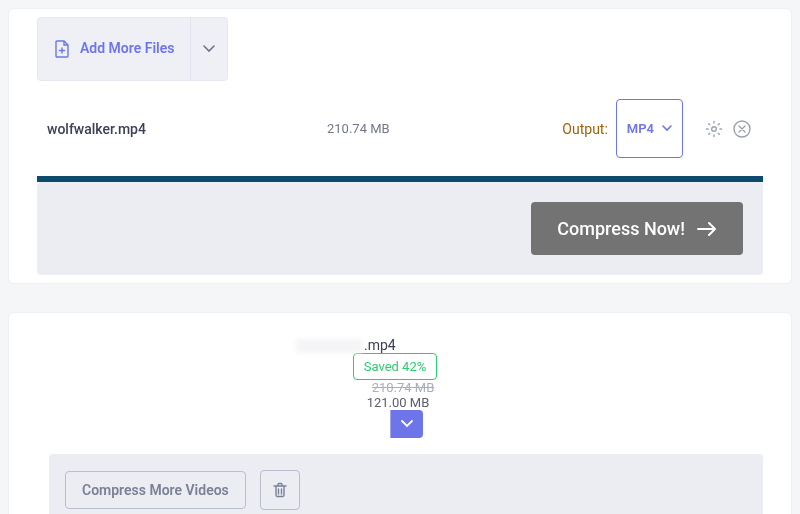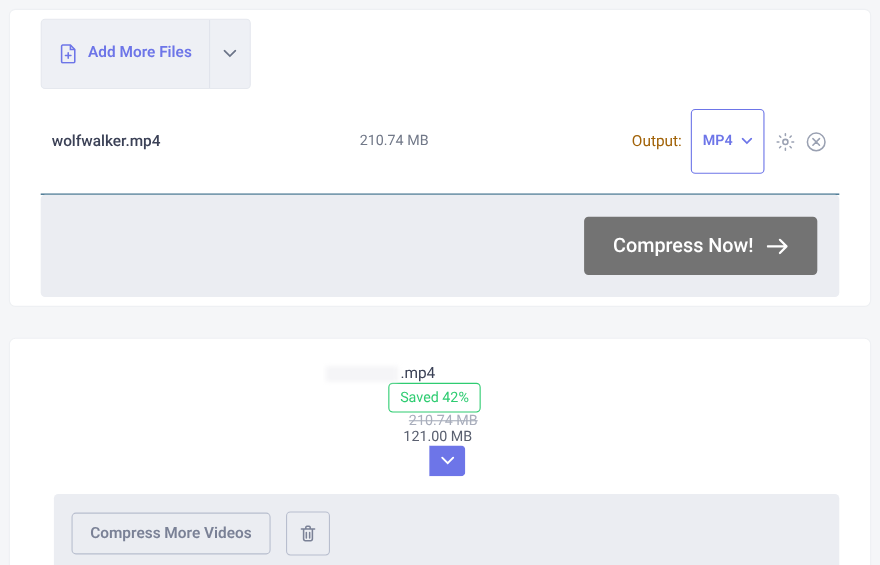--- a/index.html
+++ b/index.html
@@ -42,40 +42,40 @@
     align-items: center;
     justify-content: center;
     padding: 0 12px;
     cursor: pointer;
     color: #6b7488;
   }
   .file-row {
     display: flex;
     align-items: center;
     padding: 14px 10px 18px 10px;
-    border-bottom: 1px solid #0c4a6e;
+    border-bottom: 6px solid #0c4a6e;
     font-size: 14px;
     color: #3b4156;
   }
   .file-name { flex: 0 0 auto; width: 280px; font-weight: 500; }
   .file-size { color: #717888; font-size: 13px; width: 130px; }
   .spacer { flex: 1; }
   .output-label { color: #a16207; margin-right: 8px; font-size: 14px; }
   .select-box {
     display: inline-flex;
     align-items: center;
     gap: 8px;
     border: 1px solid #6d75e8;
     border-radius: 4px;
     padding: 21px 10px;
     color: #6d75e8;
     font-size: 13px;
     font-weight: 600;
     cursor: pointer;
-    margin-right: 2px;
+    margin-right: 14px;
   }
   .icon-btn {
     display: inline-flex;
     align-items: center;
     justify-content: center;
     width: 22px;
     height: 22px;
     color: #9aa1b2;
     cursor: pointer;
     margin-left: 6px;

